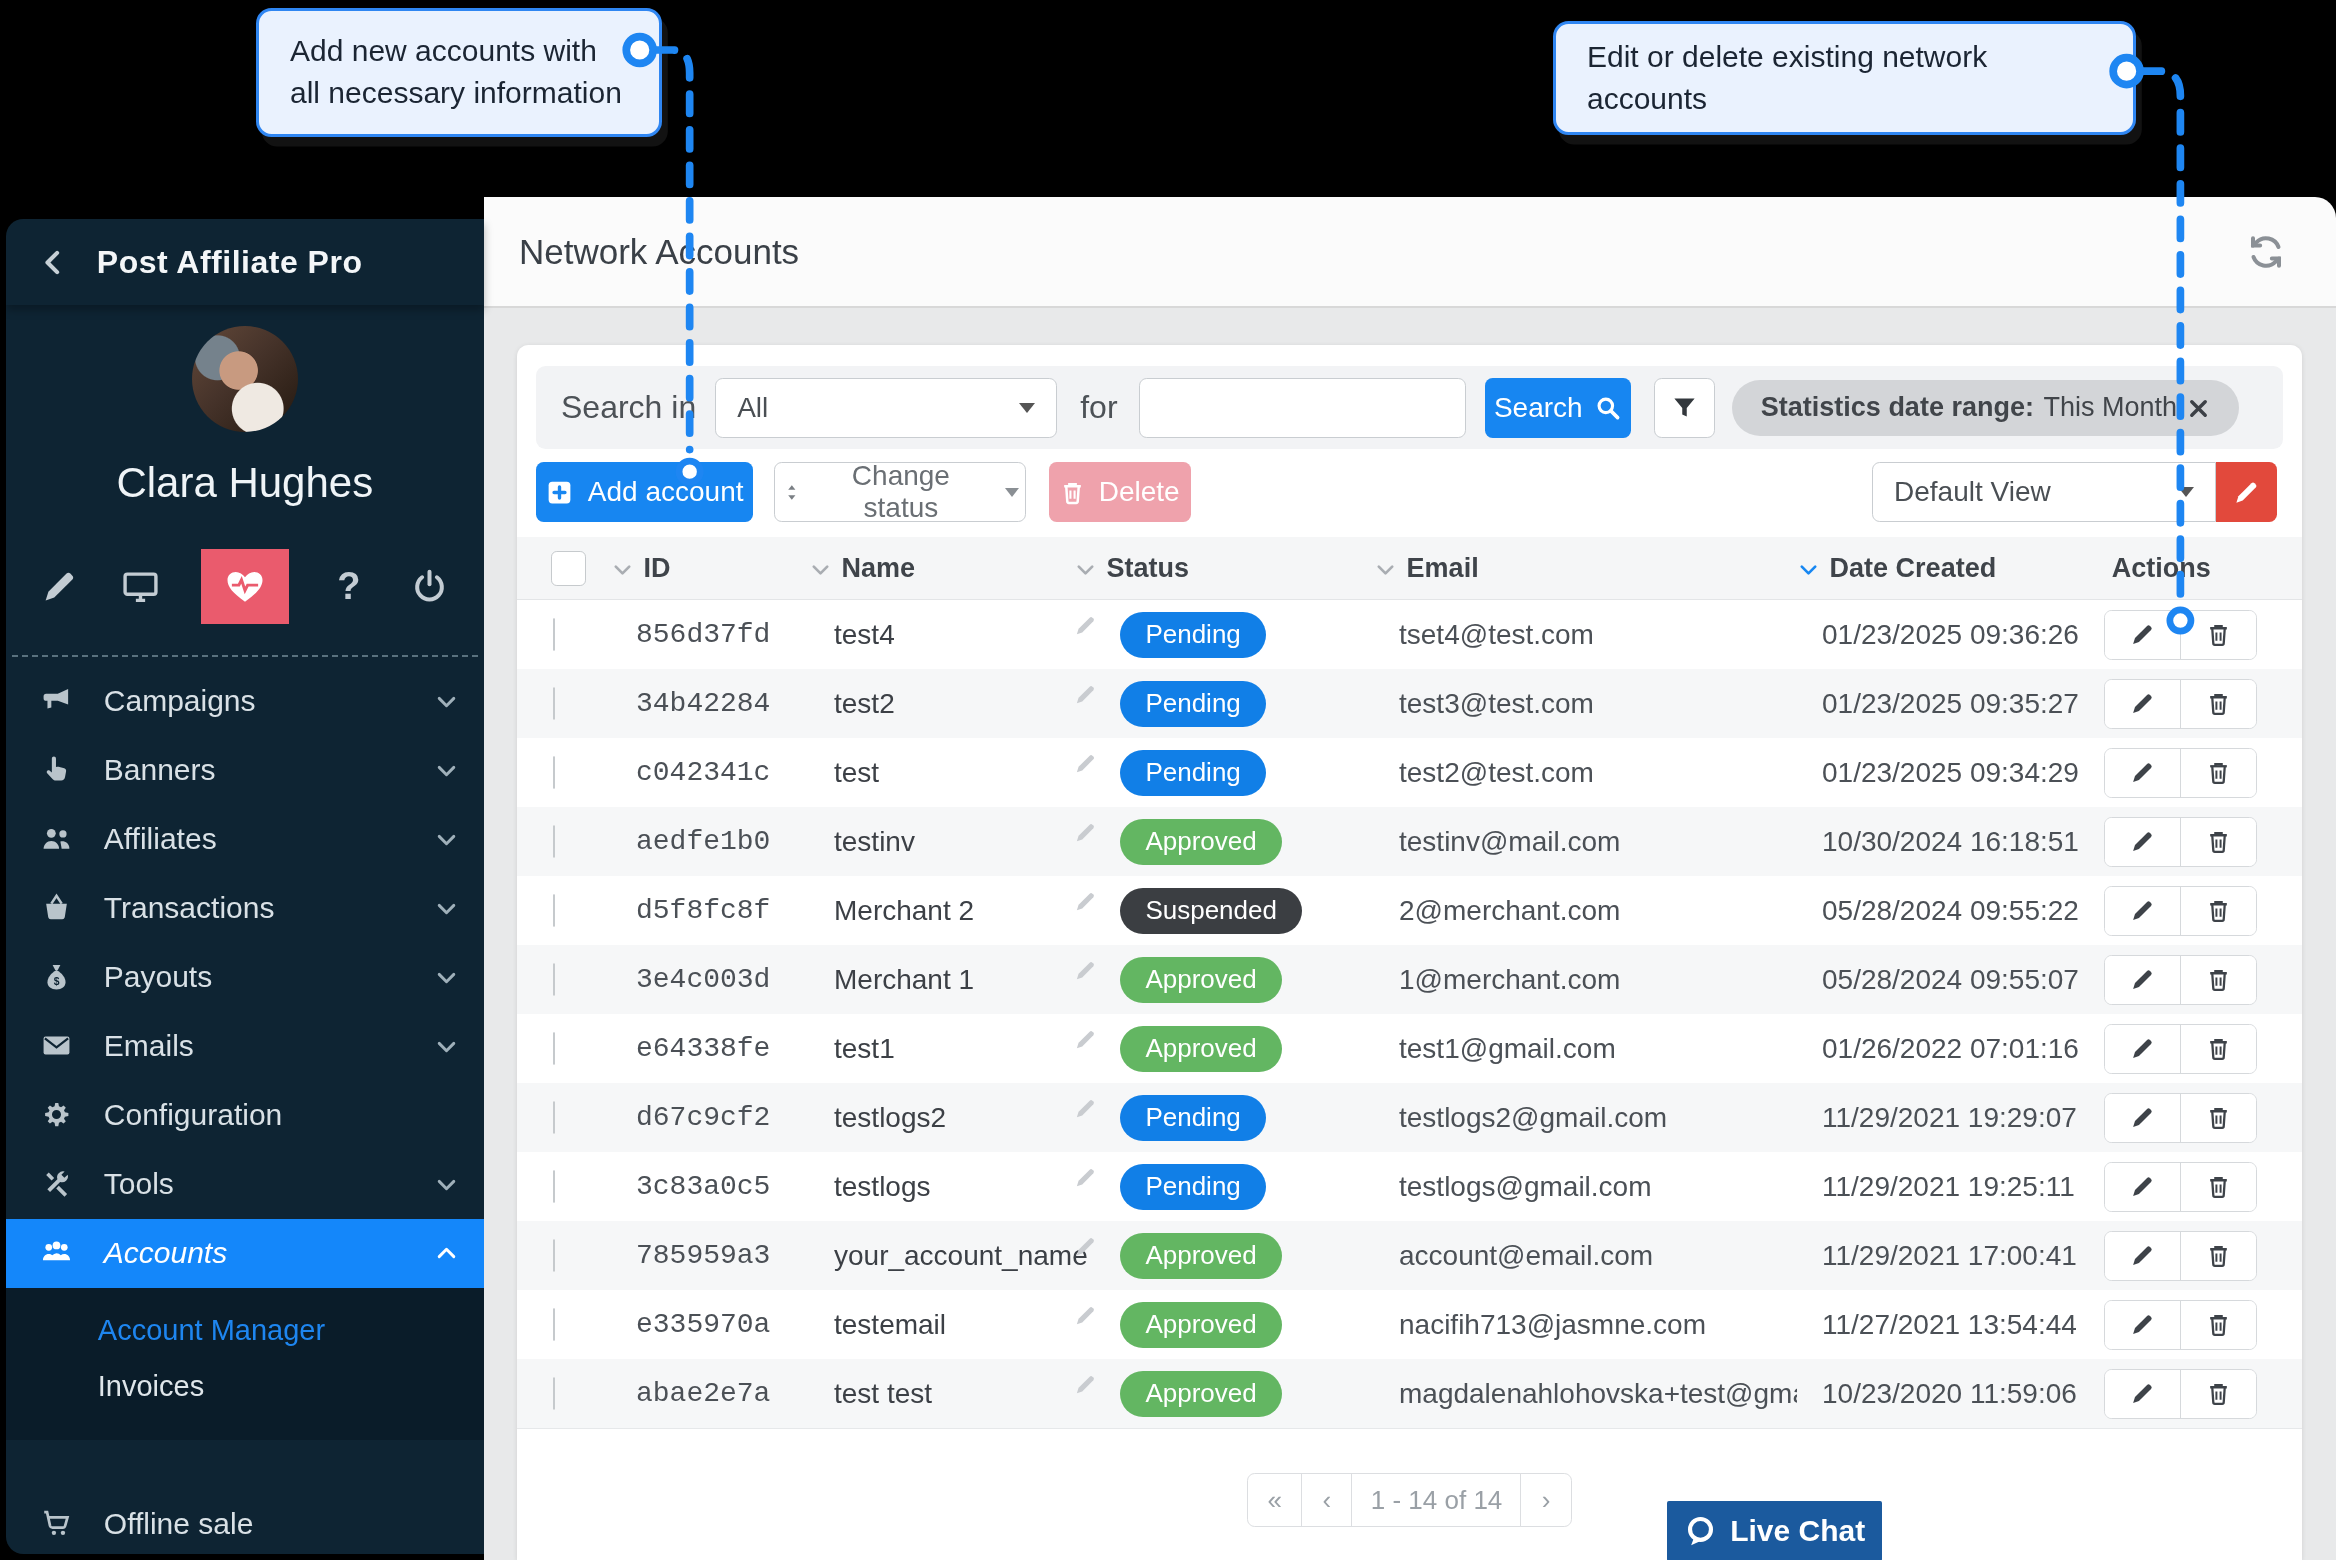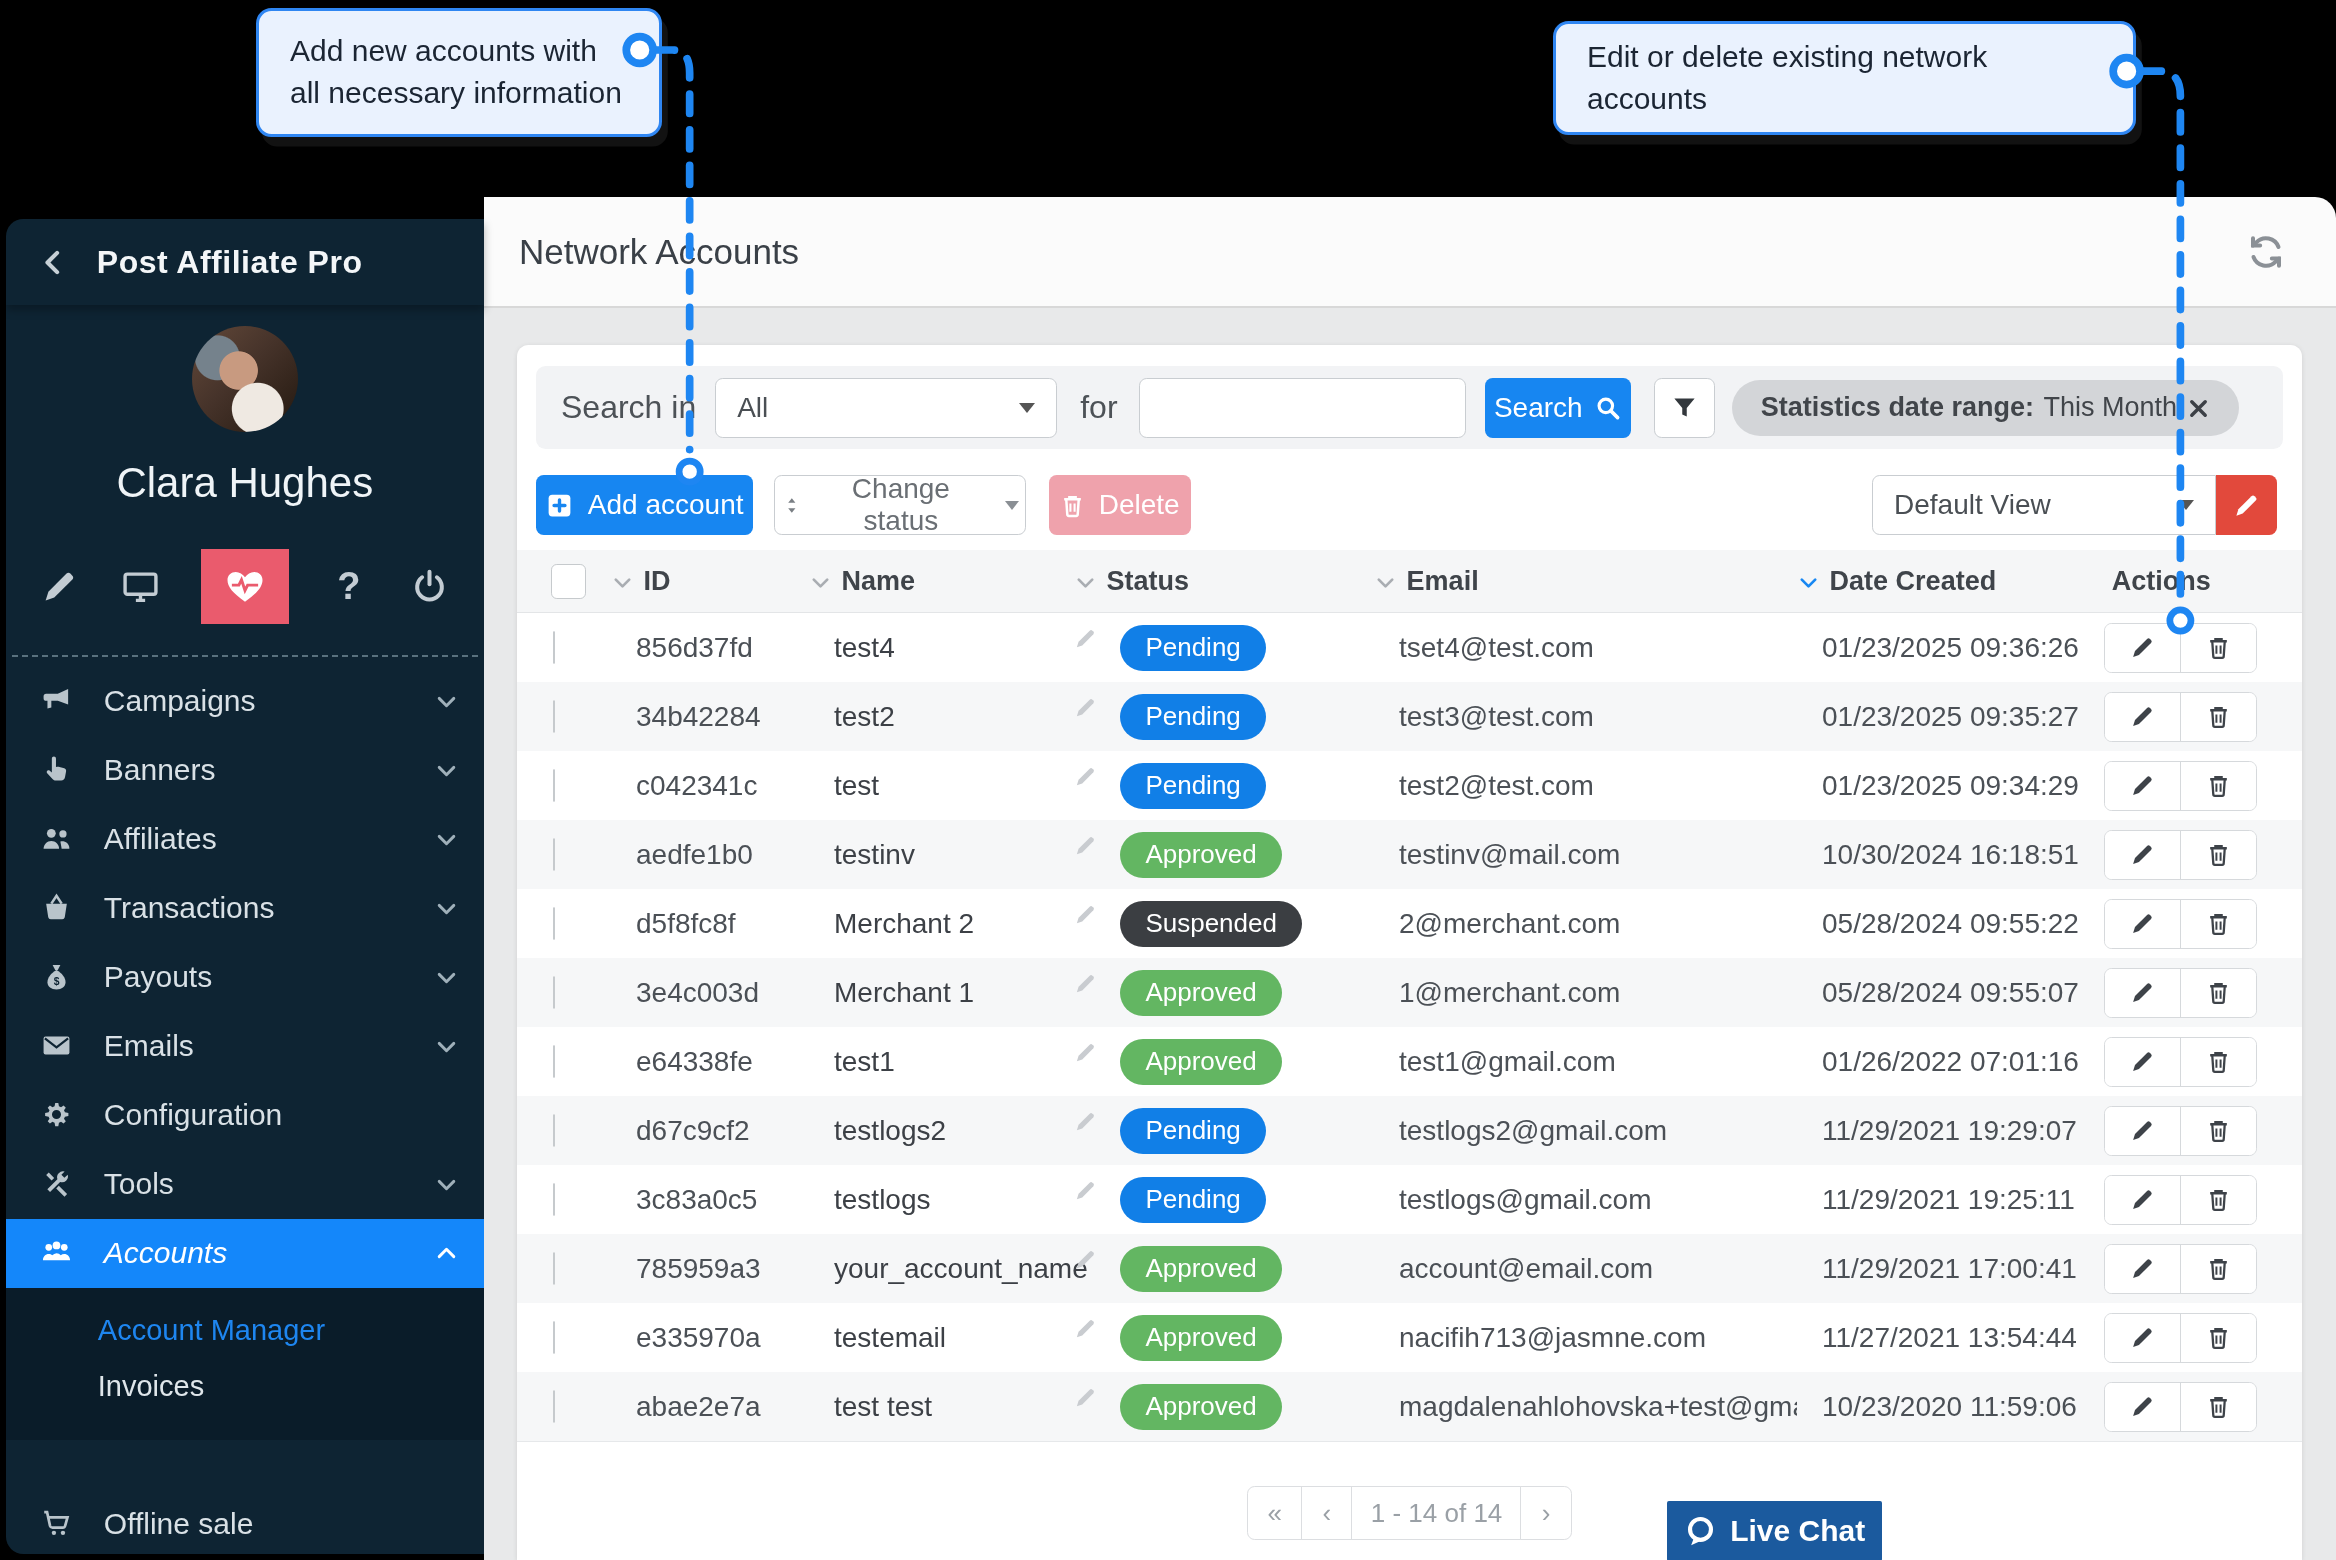--- a/index.html
+++ b/index.html
@@ -83,21 +83,21 @@
   .btn-filter{width:61px;height:60px;background:#fff;border:1.9px solid #c9cdd1;color:#33383d;margin-left:23px;}
   .btn-filter svg{width:27px;height:27px;}
   .chip{margin-left:17.3px;height:56px;background:#d3d5d8;border-radius:960px;display:flex;align-items:center;
         padding:0 29px;font-size:27px;color:#41454a;gap:9.6px;}
   .chip b{font-weight:700;}
   .chip .x{width:23px;height:23px;color:#3c4046;cursor:pointer;}
   .chip .x svg{width:23px;height:23px;}
   .forlbl{margin-left:23px;}
 
   
-  .actions-row{margin:26px 25px 0 19px;display:flex;align-items:center;}
+  .actions-row{margin:13px 25px 0 19px;display:flex;align-items:center;}
   .btn-add{width:217px;height:60px;background:#1786f1;color:#fff;gap:13.4px;}
   .btn-add svg{width:29px;height:29px;}
   .btn-status{width:252px;height:60px;background:#fff;border:1.9px solid #c9cdd1;color:#6a6f74;gap:13.4px;margin-left:21px;}
   .btn-status svg{width:23px;height:23px;color:#7a7f84;}
   .btn-status .dcaret{width:0;height:0;border-left:7.7px solid transparent;border-right:7.7px solid transparent;
                       border-top:9.6px solid #8a8f94;margin-left:5.8px;}
   .btn-delete{width:142px;height:60px;background:#efa2ac;color:#fff;gap:13.4px;margin-left:23px;}
   .btn-delete svg{width:25px;height:25px;}
   .view-wrap{margin-left:auto;display:flex;}
   .sel-view{width:344px;border-radius:7.7px 0 0 7.7px;gap:19px;}
@@ -109,21 +109,21 @@
   .thead,.tr{display:grid;grid-template-columns:73px 198px 265px 300px 423px 307px 177px;
              align-items:center;padding:0 21px;box-sizing:border-box;}
   .thead{height:63px;background:#f5f6f7;border-bottom:1.9px solid #e3e5e7;}
   .th{display:flex;align-items:center;font-size:27px;font-weight:700;color:#3f444a;cursor:pointer;}
   .th .sort{width:23px;height:23px;color:#a9adb2;margin-right:9.6px;}
   .th .sort svg{width:23px;height:23px;}
   .th .sort.active{color:#1787f2;}
   .tr{height:69px;background:#fff;font-size:28px;color:#4b5056;}
   .tr.alt{background:#f6f7f8;}
   .cb{width:33px;height:33px;background:#fff;border:1.9px solid #c6cacd;border-radius:5.8px;margin-left:15.4px;cursor:pointer;}
-  .cell-id{padding-left:25px;}
+  .cell-id{padding-left:25px;font-family:Liberation Mono, monospace;}
   .cell-name{padding-left:25px;color:#3c4046;}
   .cell-status{display:flex;align-items:flex-start;gap:8px;}
   .rowpencil{width:23px;height:23px;color:#c9ccd0;margin-right:15.4px;cursor:pointer;}
   .rowpencil svg{width:23px;height:23px;}
   .badge{color:#fff;font-size:26px;padding:7.7px 25px;border-radius:960px;}
   .cell-email{padding-left:25px;overflow:hidden;white-space:nowrap;}
   .cell-date{padding-left:25px;}
   .btn-group{display:inline-flex;border:1.9px solid #d6d9dc;border-radius:7.7px;overflow:hidden;background:#fff;}
   .bg-btn{width:75px;height:48px;display:flex;align-items:center;justify-content:center;color:#3e4349;cursor:pointer;background:#fff;}
   .bg-btn + .bg-btn{border-left:1.9px solid #d6d9dc;}

